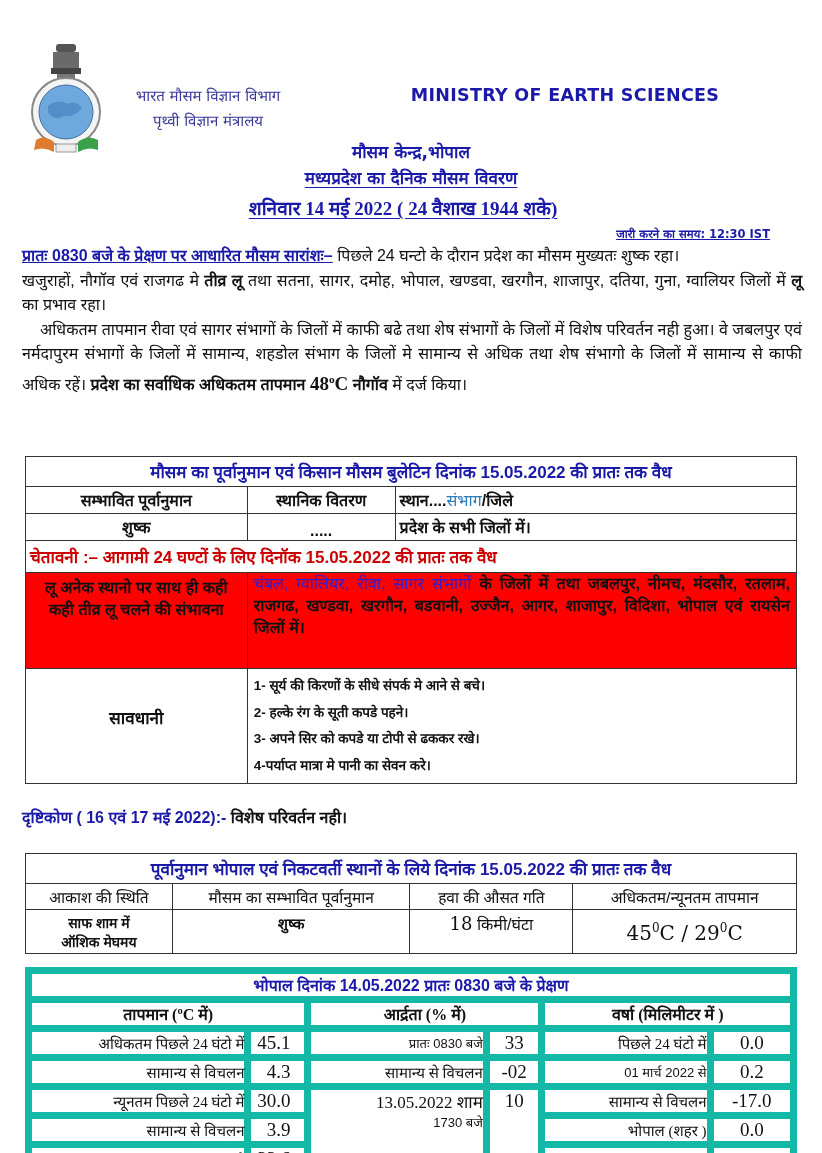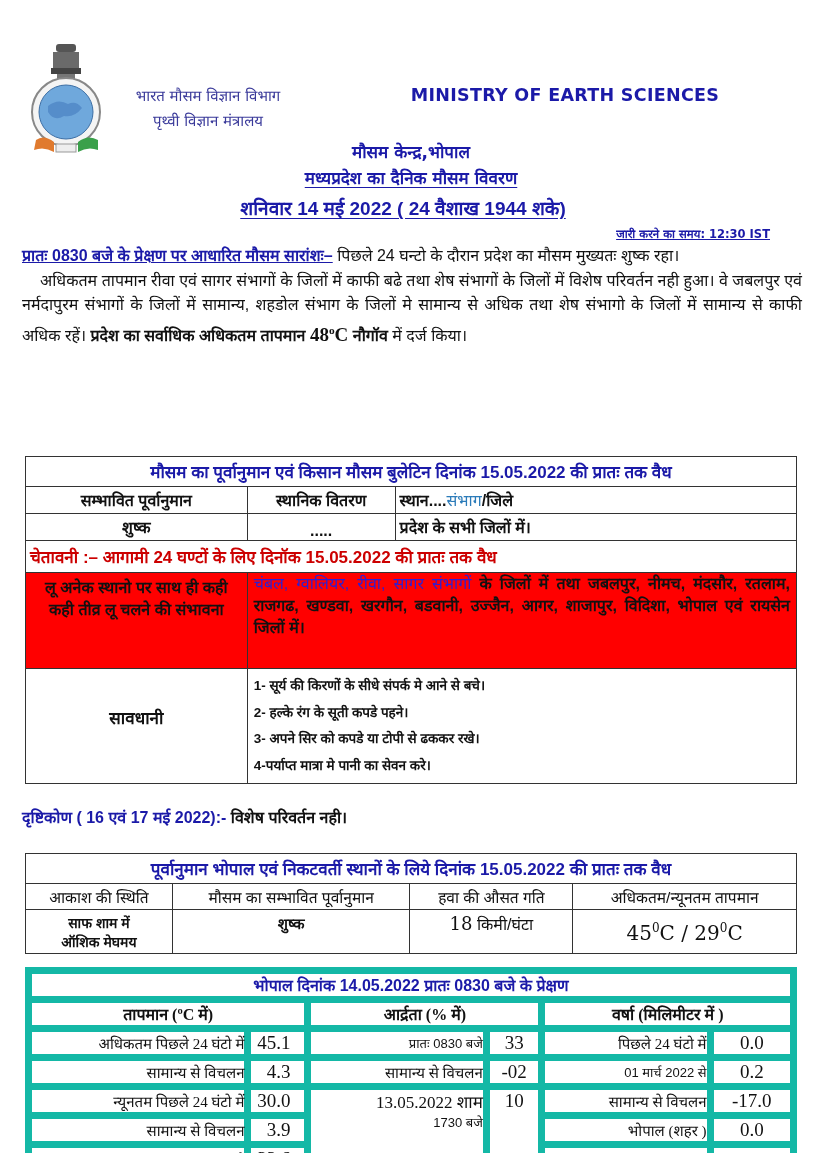--- a/index.html
+++ b/index.html
@@ -9,21 +9,21 @@
   .abs { position: absolute; }
 
   
   #logo { left: 24px; top: 40px; width: 84px; height: 118px; }
   #hindi-org { left: 108px; top: 84px; width: 200px; text-align: center; color: #3a3a9a; font-family: "DejaVu Serif", serif; font-size: 15px; line-height: 25px; }
   #eng-org { left: 335px; top: 84px; width: 460px; text-align: center; color: #1b1aa8; font-family: "DejaVu Sans", sans-serif; font-weight: bold; font-size: 17.5px; line-height: 22px; letter-spacing: 0.3px; }
 
   #center-name { left: 0; top: 140px; width: 822px; text-align: center; font-weight: bold; font-size: 17px; color: #1b1aa8; }
   #report-title { left: 0; top: 166px; width: 822px; text-align: center; font-weight: bold; font-size: 17px; color: #1b1aa8; }
   #report-title span { text-decoration: underline; text-underline-offset: 3px; }
-  #report-date { left: 0; top: 195px; width: 806px; text-align: center; font-weight: bold; font-size: 19px; color: #1b1aa8; font-family: Liberation Sans, sans-serif; }
+  #report-date { left: 0; top: 195px; width: 806px; text-align: center; font-weight: bold; font-size: 19px; color: #1b1aa8; font-family: Liberation Serif, serif; }
   #report-date span { text-decoration: underline; text-underline-offset: 3px; }
   #issue-time { right: 52px; top: 226px; font-size: 11.5px; font-weight: bold; color: #1b1aa8; text-decoration: underline; }
 
   
   #summary { left: 22px; top: 244px; width: 780px; font-size: 16px; line-height: 24.5px; text-align: justify; font-family: "Liberation Sans", sans-serif; }
   #summary .lbl { color: #1b1aa8; text-decoration: underline; font-weight: bold; }
   #summary b { font-weight: bold; }
   #summary p { margin: 0; }
   #summary .indent { text-indent: 18px; }
   #summary .big { font-size: 19px; }
@@ -95,20 +95,21 @@
   <div>MINISTRY OF EARTH SCIENCES</div>
 </div>
 
 <div id="center-name" class="abs">मौसम केन्द्र,भोपाल</div>
 <div id="report-title" class="abs"><span>मध्यप्रदेश का दैनिक मौसम विवरण</span></div>
 <div id="report-date" class="abs"><span>शनिवार 14 मई 2022 ( 24 वैशाख 1944 शके)</span></div>
 <div id="issue-time" class="abs">जारी करने का समय: 12:30 IST</div>
 
 <div id="summary" class="abs">
   <p><span class="lbl">प्रातः 0830 बजे के प्रेक्षण पर आधारित मौसम सारांशः–</span><span> पिछले 24 घन्टो के दौरान प्रदेश का मौसम मुख्यतः शुष्क रहा।</span></p>
+  <p><span>खजुराहों, नौगॉव एवं राजगढ मे </span><b>तीव्र लू</b><span> तथा सतना, सागर, दमोह, भोपाल, खण्डवा, खरगौन, शाजापुर, दतिया, गुना, ग्वालियर जिलों में </span><b>लू</b><span> का प्रभाव रहा।</span></p>
   <p class="indent"><span>अधिकतम तापमान रीवा एवं सागर संभागों के जिलों में काफी बढे तथा शेष संभागों के जिलों में विशेष परिवर्तन नही हुआ। वे जबलपुर एवं नर्मदापुरम संभागों के जिलों में सामान्य, शहडोल संभाग के जिलों मे सामान्य से अधिक तथा शेष संभागो के जिलों में सामान्य से काफी अधिक रहें। </span><b><span>प्रदेश का सर्वाधिक अधिकतम तापमान </span><span class="big" style="font-family:'Liberation Serif',serif;"><span>48</span><sup>o</sup><span>C</span></span><span> नौगॉव</span></b><span> में दर्ज किया।</span></p>
 </div>
 
 <table id="forecast" class="abs">
   <colgroup>
       <col style="width:222px">
       <col style="width:148px">
       <col style="width:402px">
     </colgroup>
   <tbody>

